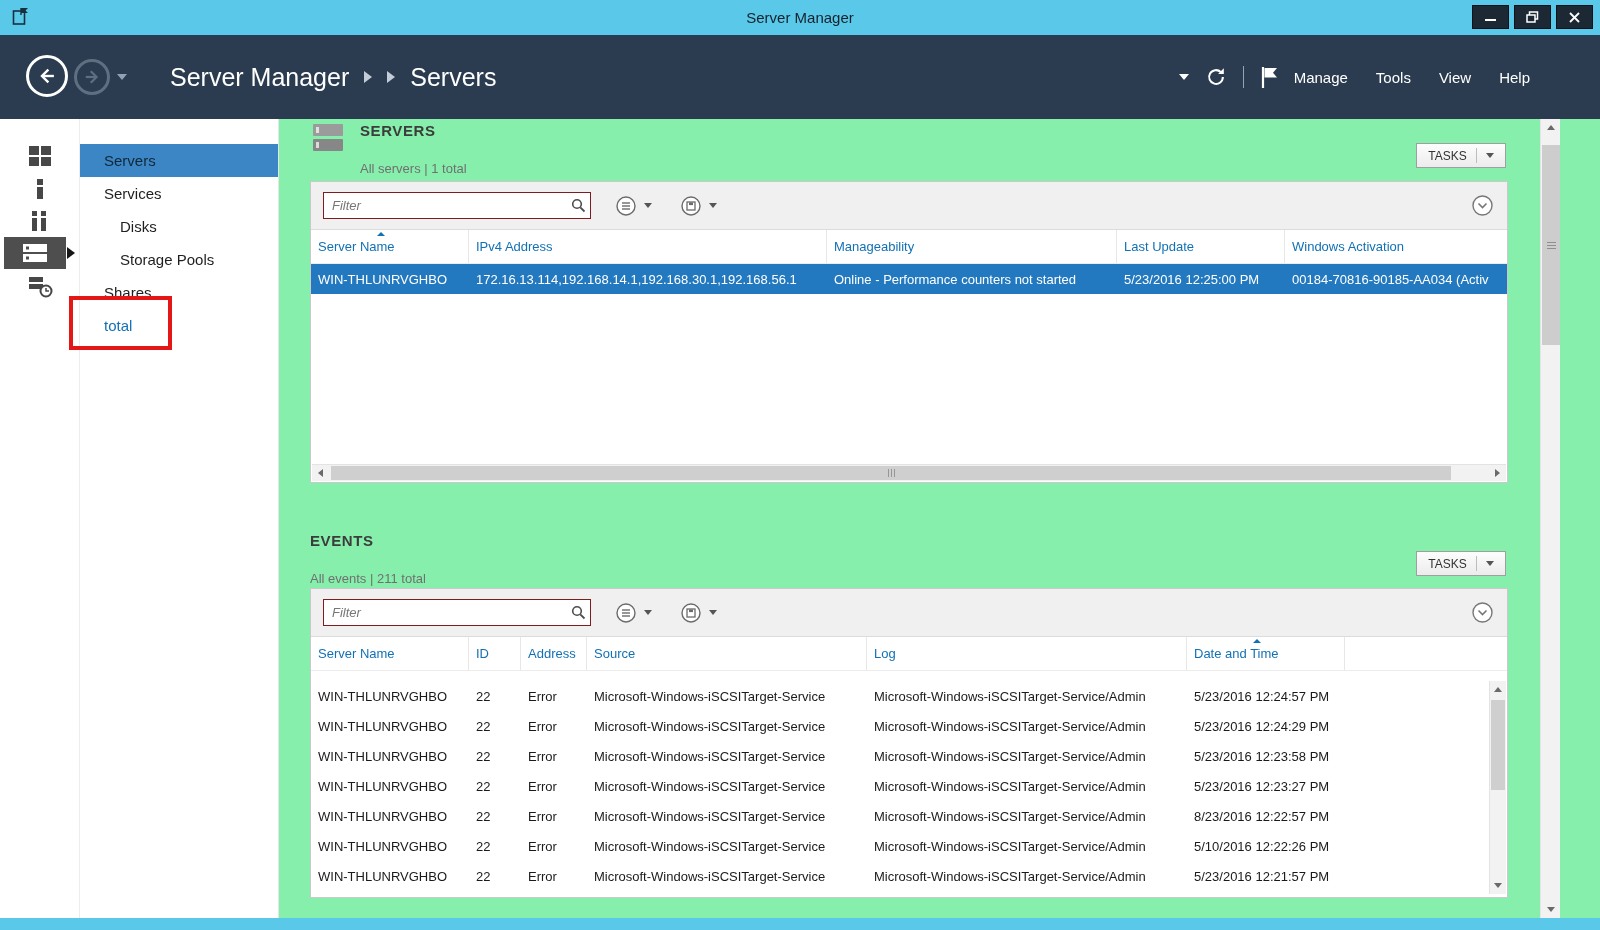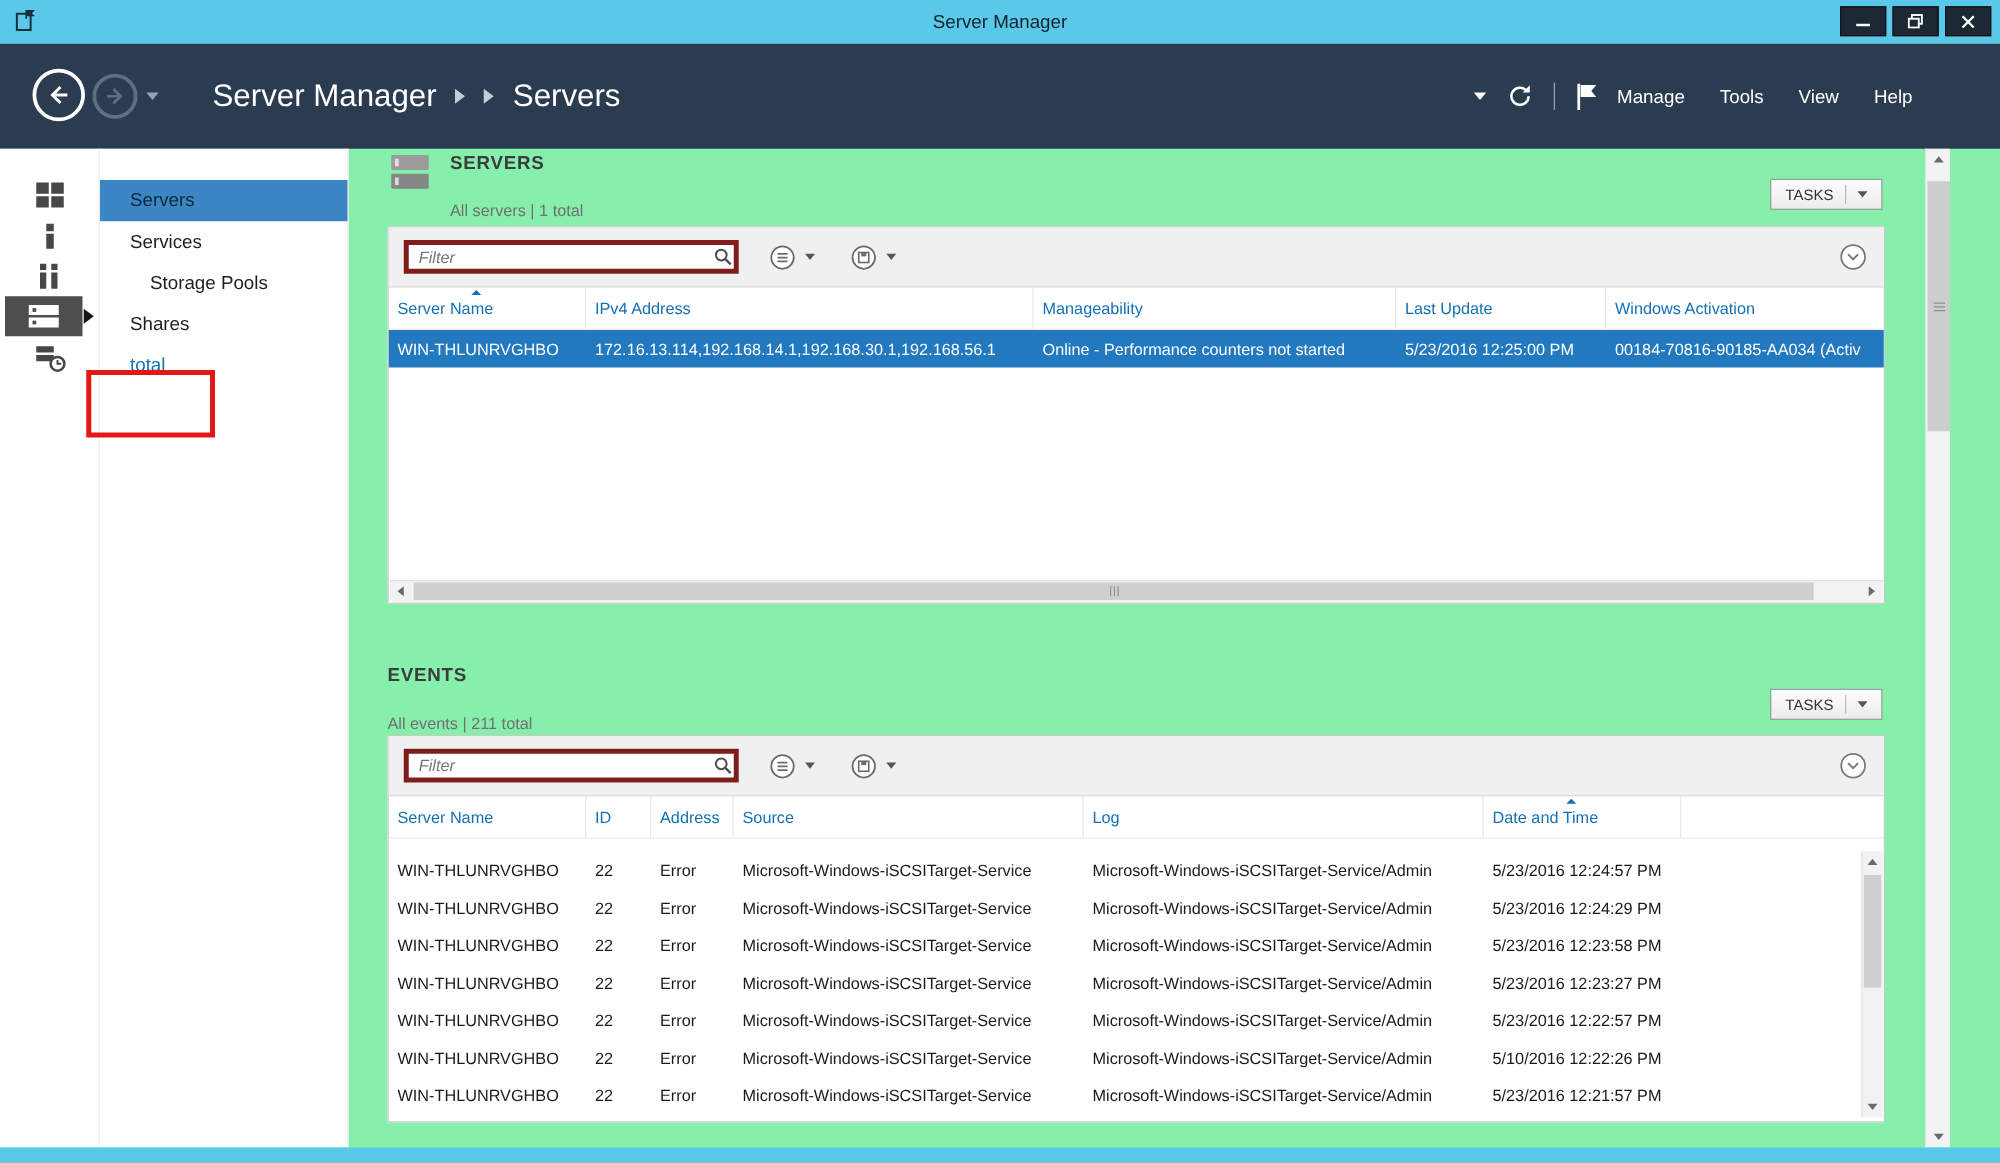--- a/index.html
+++ b/index.html
@@ -53,21 +53,21 @@
   .tasks-events{top:551px}
   .tasks-sep{width:1px;height:15px;background:#bdbdbd}
   .caret-down{width:0;height:0;border-left:4.5px solid transparent;border-right:4.5px solid transparent;border-top:5px solid #555}
 
   
   .panel{position:absolute;left:310px;width:1198px;border:1px solid #c9c9c9;background:#fff}
   .panel.servers{top:181px;height:302px}
   .panel.events{top:588px;height:310px}
   .toolbar{height:48px;background:#f0f0f0;border-bottom:1px solid #dcdcdc;display:flex;align-items:center;padding:0 12px;position:relative}
   .filter-box{position:relative;width:268px;height:27px;margin-right:24px}
-  .filter-input{width:100%;height:100%;border:4px solid #7f1d1d;padding:0 10px 0 8px;font-size:13px;font-family:inherit;color:#333}
+  .filter-input{width:100%;height:100%;border:1px solid #7f1d1d;padding:0 10px 0 8px;font-size:13px;font-family:inherit;color:#333}
   .filter-input::placeholder{font-style:italic;color:#767676}
   .search-icon{position:absolute;right:5px;top:6px}
   .tool-group{display:flex;align-items:center;gap:7px;margin-right:28px;cursor:pointer}
   .collapse-btn{position:absolute;right:13px;top:12px;cursor:pointer}
 
   
   .grid-head{display:flex;height:34px;border-bottom:1px solid #ececec}
   .hcell{display:flex;align-items:center;padding-left:7px;font-size:13px;color:#1271b5;border-right:1px solid #e7e7e7;position:relative;cursor:pointer;white-space:nowrap}
   .sort-asc{position:absolute;top:2px;left:42%;width:0;height:0;border-left:4px solid transparent;border-right:4px solid transparent;border-bottom:4px solid #1271b5}
   .grid-row{display:flex;height:30px;align-items:center}
@@ -228,20 +228,23 @@
   <div class="sidebar">
 
       <div class="nav-item selected">
         <span>Servers</span>
       </div>
 
       <div class="nav-item">
         <span>Services</span>
       </div>
 
+      <div class="nav-item indent">
+        <span>Disks</span>
+      </div>
 
       <div class="nav-item indent">
         <span>Storage Pools</span>
       </div>
 
       <div class="nav-item">
         <span>Shares</span>
       </div>
 
       <div class="nav-item accent">
@@ -453,21 +456,21 @@
           <div class="cell ec5">Microsoft-Windows-iSCSITarget-Service/Admin</div>
           <div class="cell ec6">5/23/2016 12:23:27 PM</div>
         </div>
 
         <div class="grid-row">
           <div class="cell ec1">WIN-THLUNRVGHBO</div>
           <div class="cell ec2">22</div>
           <div class="cell ec3">Error</div>
           <div class="cell ec4">Microsoft-Windows-iSCSITarget-Service</div>
           <div class="cell ec5">Microsoft-Windows-iSCSITarget-Service/Admin</div>
-          <div class="cell ec6">5/23/2016 12:22:57 PM</div>
+          <div class="cell ec6">8/23/2016 12:22:57 PM</div>
         </div>
 
         <div class="grid-row">
           <div class="cell ec1">WIN-THLUNRVGHBO</div>
           <div class="cell ec2">22</div>
           <div class="cell ec3">Error</div>
           <div class="cell ec4">Microsoft-Windows-iSCSITarget-Service</div>
           <div class="cell ec5">Microsoft-Windows-iSCSITarget-Service/Admin</div>
           <div class="cell ec6">5/10/2016 12:22:26 PM</div>
         </div>

